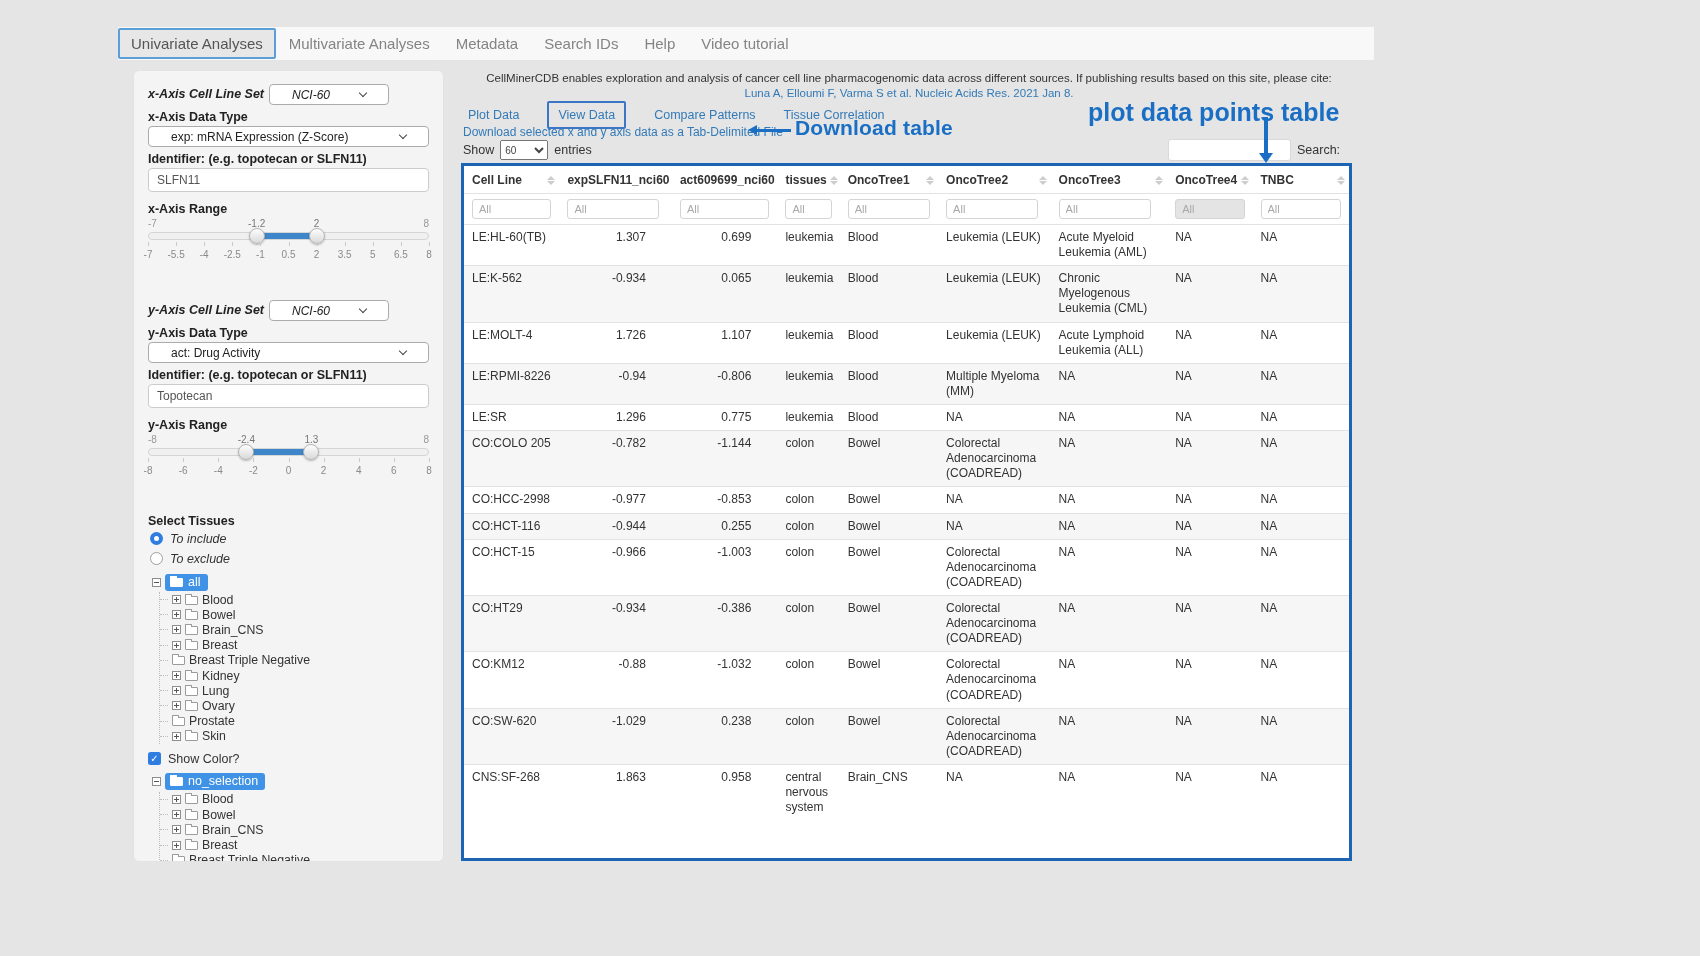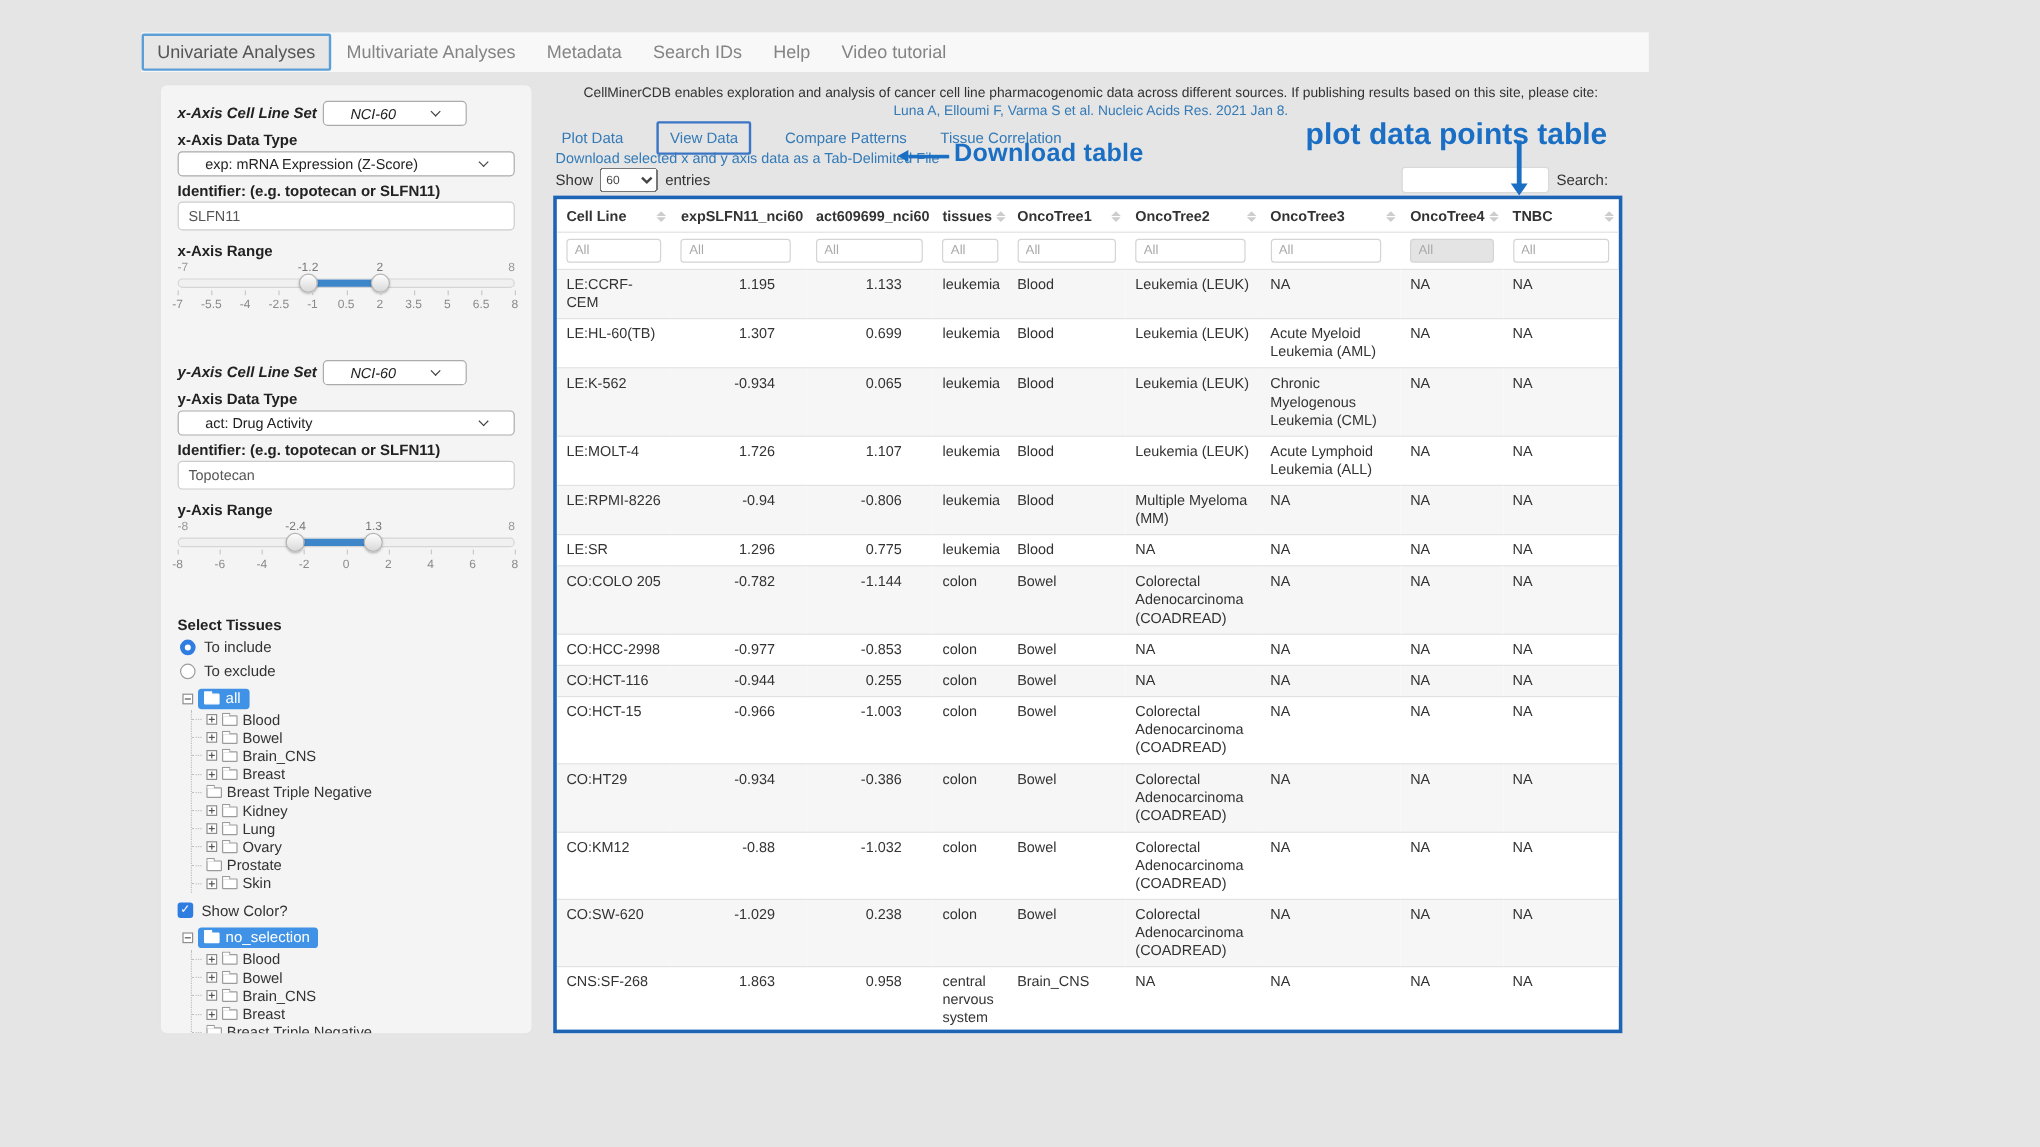--- a/index.html
+++ b/index.html
@@ -37,21 +37,21 @@
   .rs-track { position:absolute; top:14px; left:0; right:0; height:8px; background:#f0f0f0;
               border:1px solid #d5d5d5; border-radius:4px; }
   .rs-fill { position:absolute; top:15px; height:6px; background:#3e86ca; }
   .rs-handle { position:absolute; top:10px; width:16px; height:16px; border-radius:50%;
                background:linear-gradient(#fdfdfd,#d9d9d9); border:1px solid #b5b5b5;
                box-shadow:0 1px 2px rgba(0,0,0,.25); transform:translateX(-50%); cursor:pointer; }
   .rs-tick { position:absolute; top:24px; width:1px; height:4px; background:#c9c9c9; }
   .rs-ticklabel { position:absolute; top:31px; font-size:10px; color:#8a8a8a; transform:translateX(-50%); }
 
   
-  .radio-row { display:flex; align-items:center; gap:7px; margin:4px 0 6px 2px; cursor:pointer; }
+  .radio-row { display:flex; align-items:flex-start; gap:7px; margin:4px 0 6px 2px; cursor:pointer;font-style:italic; }
   .radio { width:13px; height:13px; border-radius:50%; border:1px solid #9e9e9e; background:#fff; flex:none; }
   .radio.on { border:none; background:#2f7de1; position:relative; }
   .radio.on::after { content:""; position:absolute; left:4px; top:4px; width:5px; height:5px;
                      border-radius:50%; background:#fff; }
   .check-row { display:flex; align-items:center; gap:7px; margin:8px 0 6px 0; cursor:pointer; }
   .checkbox { width:13px; height:13px; border-radius:2.5px; background:#2f7de1; color:#fff;
               font-size:10px; line-height:13px; text-align:center; flex:none; }
 
   
   .tree { margin:2px 0 0 4px; }
@@ -476,31 +476,20 @@
             <td class="filter-cell"><input class="filter-input" placeholder="All" style=""></td>
             <td class="filter-cell"><input class="filter-input" placeholder="All" style=""></td>
             <td class="filter-cell"><input class="filter-input" placeholder="All" style=""></td>
             <td class="filter-cell"><input class="filter-input" placeholder="All" style=""></td>
             <td class="filter-cell"><input class="filter-input" placeholder="All" style=""></td>
             <td class="filter-cell"><input class="filter-input gray" placeholder="All" style=""></td>
             <td class="filter-cell"><input class="filter-input" placeholder="All" style=""></td>
           </tr>
       </thead>
       <tbody id="table-body">
-          <tr class="stripe">
-            <td>LE:CCRF-CEM</td>
-            <td class="num">1.195</td>
-            <td class="num">1.133</td>
-            <td>leukemia</td>
-            <td>Blood</td>
-            <td>Leukemia (LEUK)</td>
-            <td>NA</td>
-            <td>NA</td>
-            <td>NA</td>
-          </tr>
           <tr>
             <td>LE:HL-60(TB)</td>
             <td class="num">1.307</td>
             <td class="num">0.699</td>
             <td>leukemia</td>
             <td>Blood</td>
             <td>Leukemia (LEUK)</td>
             <td>Acute Myeloid Leukemia (AML)</td>
             <td>NA</td>
             <td>NA</td>

